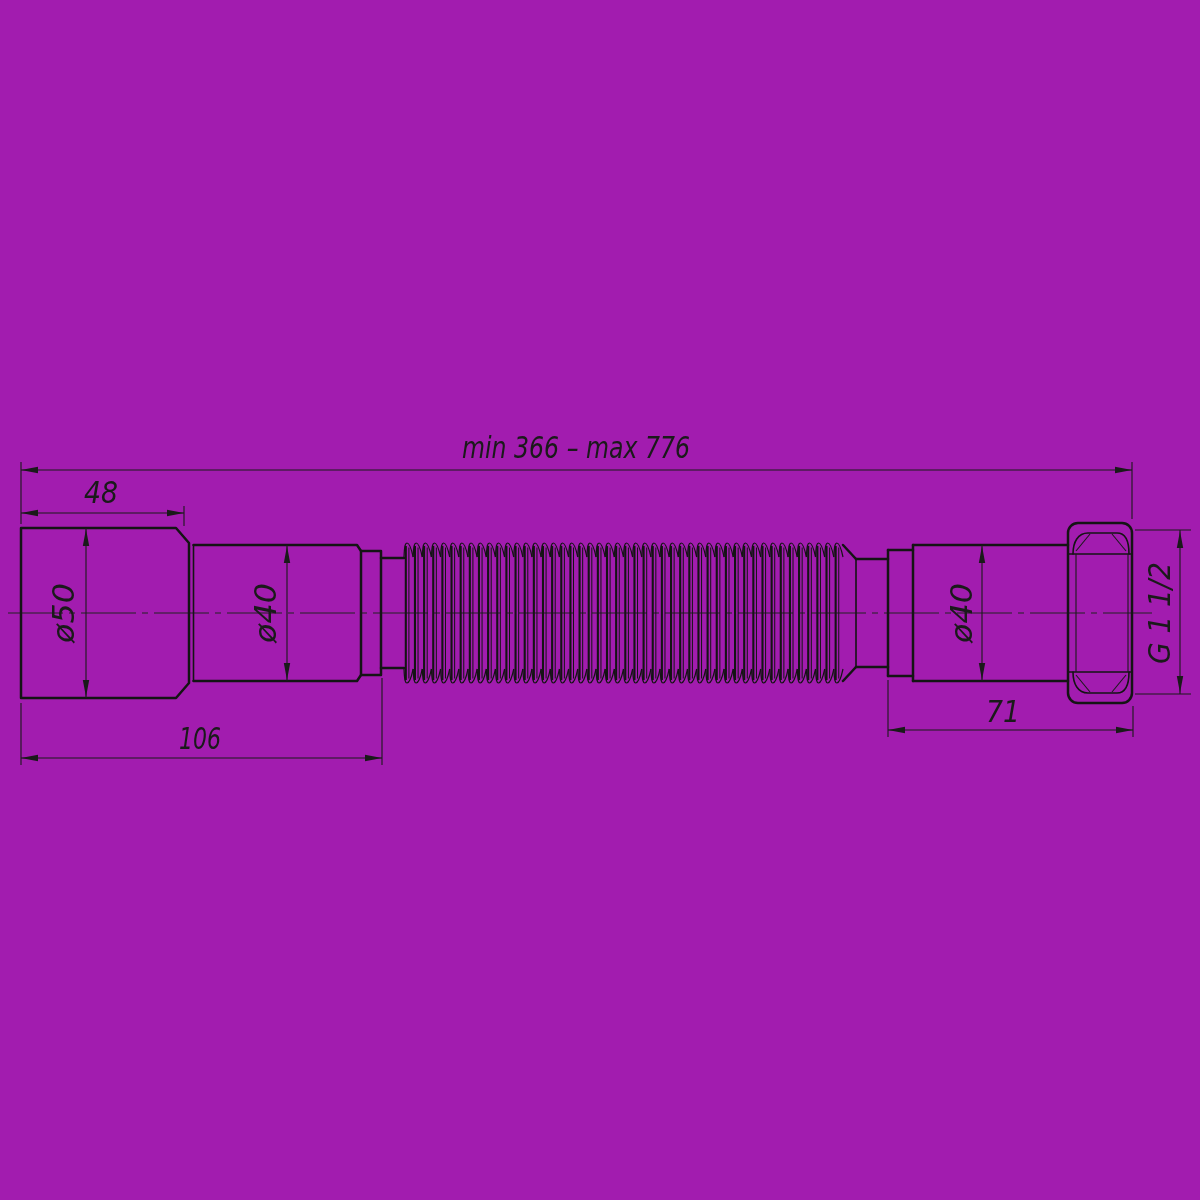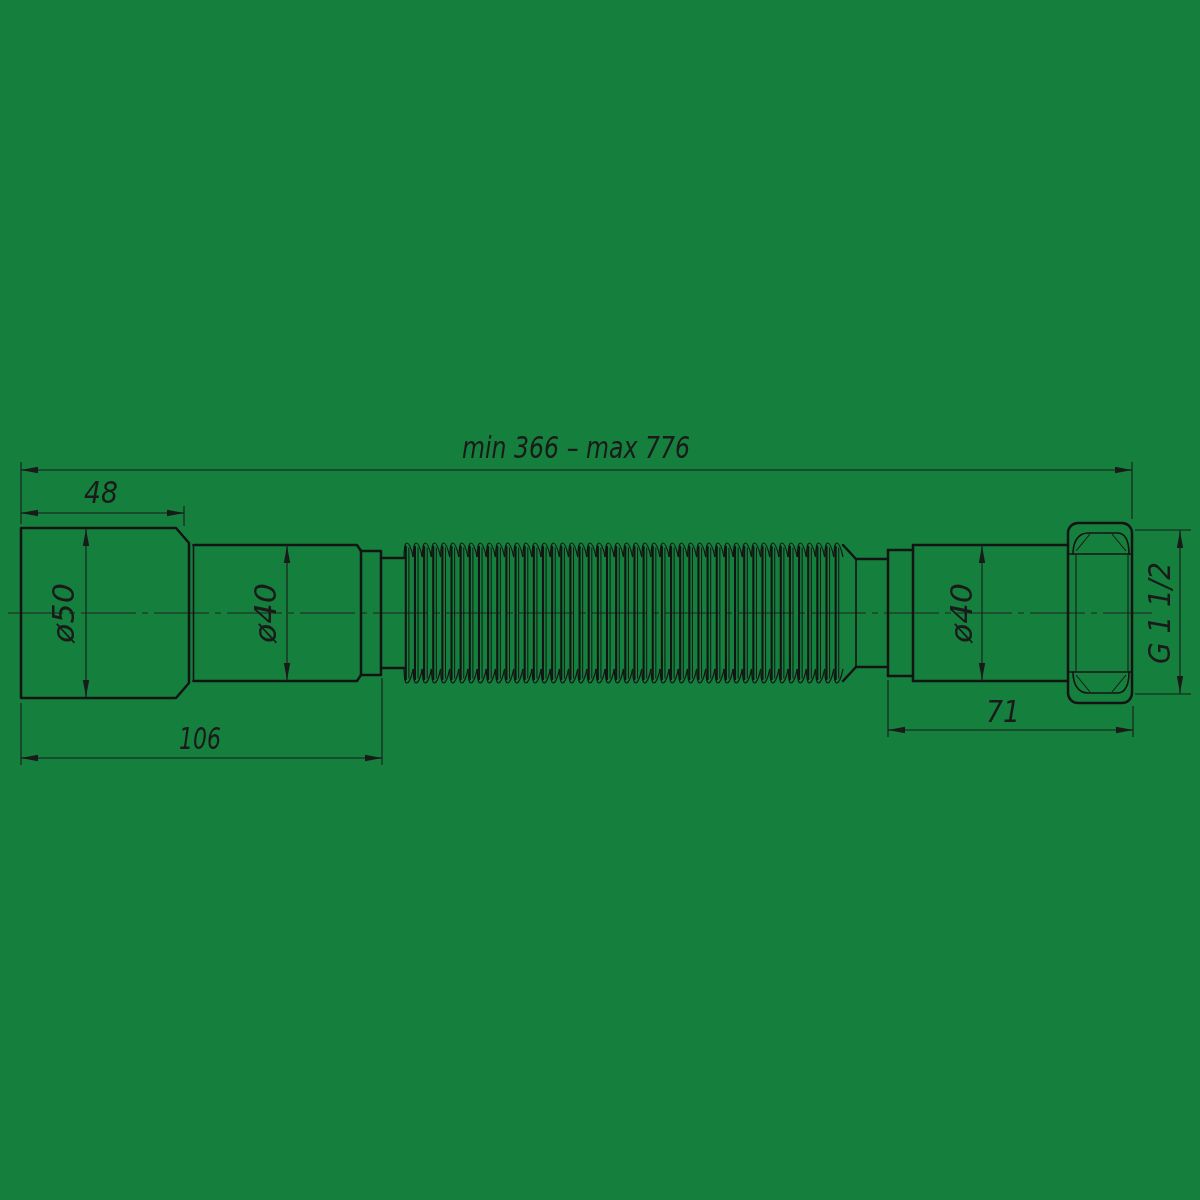--- a/index.html
+++ b/index.html
@@ -8,21 +8,21 @@
     background: #ffffff;
     width: 1200px;
     height: 1200px;
     overflow: hidden;
     font-family: "DejaVu Sans", sans-serif;
   }
   .sheet {
     position: relative;
     width: 1200px;
     height: 1200px;
-    background: #15803d;
+    background: #a21caf;
   }
   svg text {
     font-family: "DejaVu Sans", sans-serif;
     font-style: italic;
     fill: #1a1a1a;
   }
   .dim-text { font-size: 30px; }
   .outline  { stroke: #141414; stroke-width: 2.5; fill: none; stroke-linejoin: round; stroke-linecap: round; }
   .medium   { stroke: #141414; stroke-width: 1.6; fill: none; stroke-linecap: round; }
   .thin     { stroke: #1a1a1a; stroke-width: 1.1; fill: none; }

